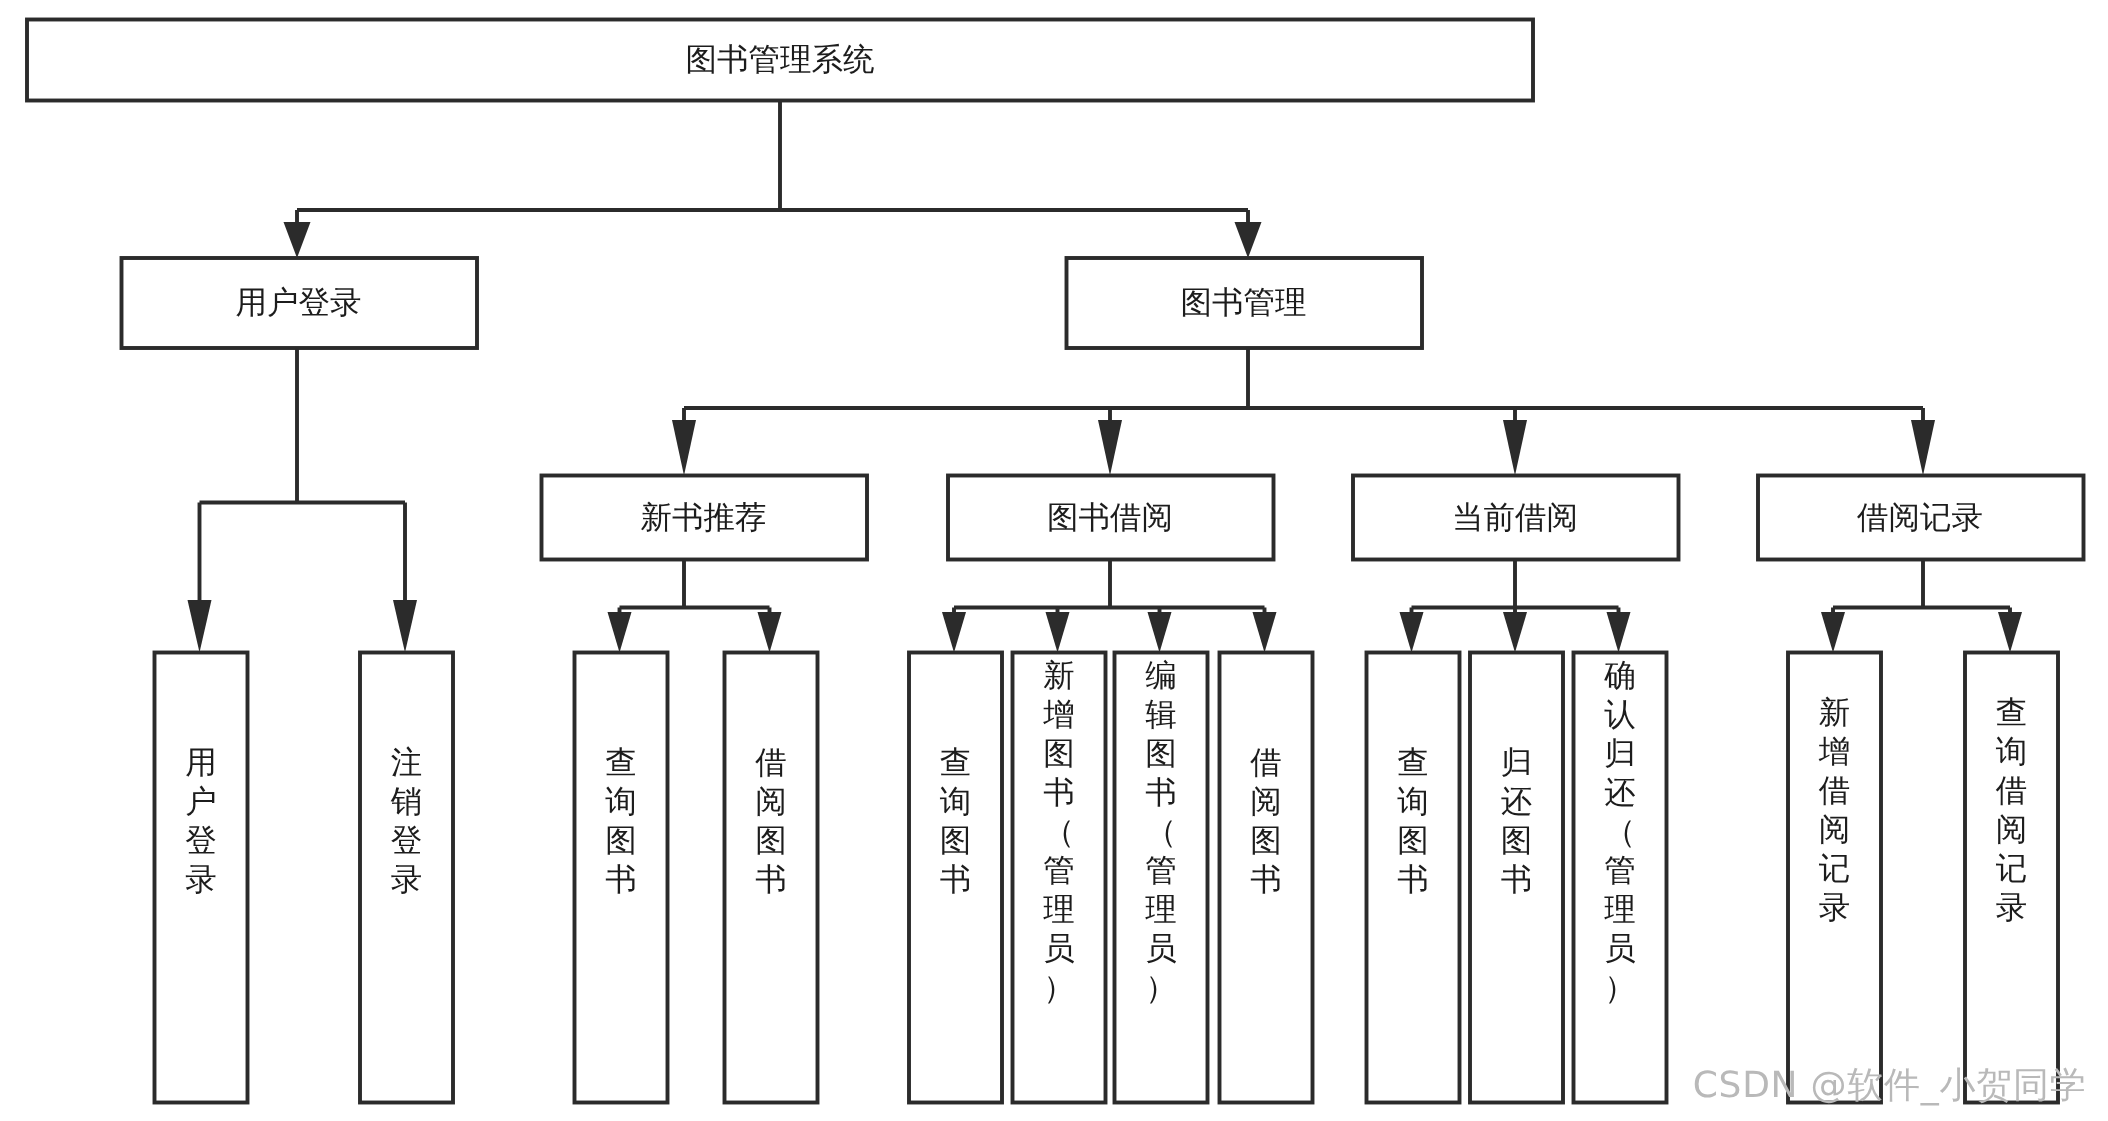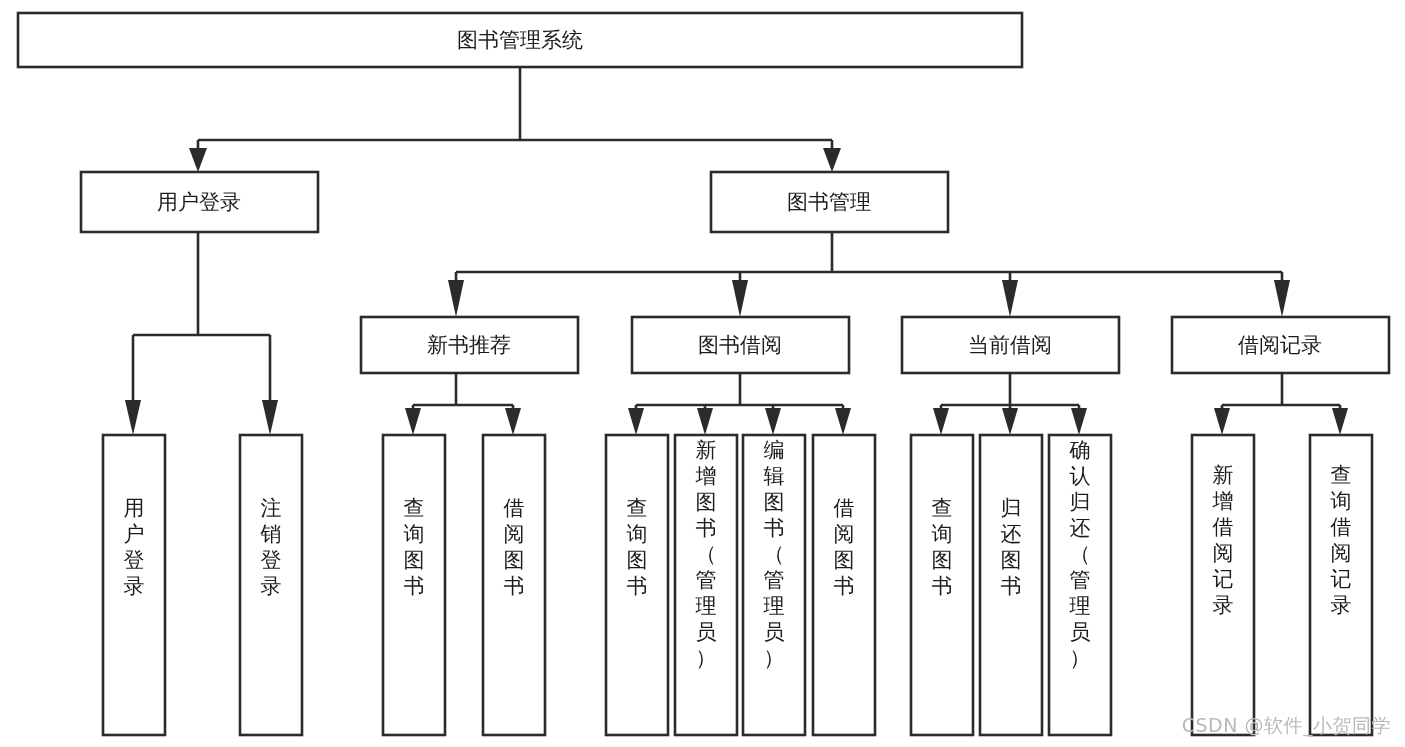--- a/index.html
+++ b/index.html
@@ -53,21 +53,21 @@
   }
   .edge-arrow {
     fill: #2b2b2b;
     stroke: none;
   }
   .watermark {
     position: absolute;
     right: 14px;
     bottom: 8px;
     font-family: "DejaVu Sans", "Liberation Sans", sans-serif;
-    font-size: 19px;
+    font-size: 24px;
     color: #b9b9b9;
     letter-spacing: 0.5px;
     white-space: nowrap;
     user-select: none;
   }
 </style>
 </head>
 <body>
 
 <div id="diagram-root">

